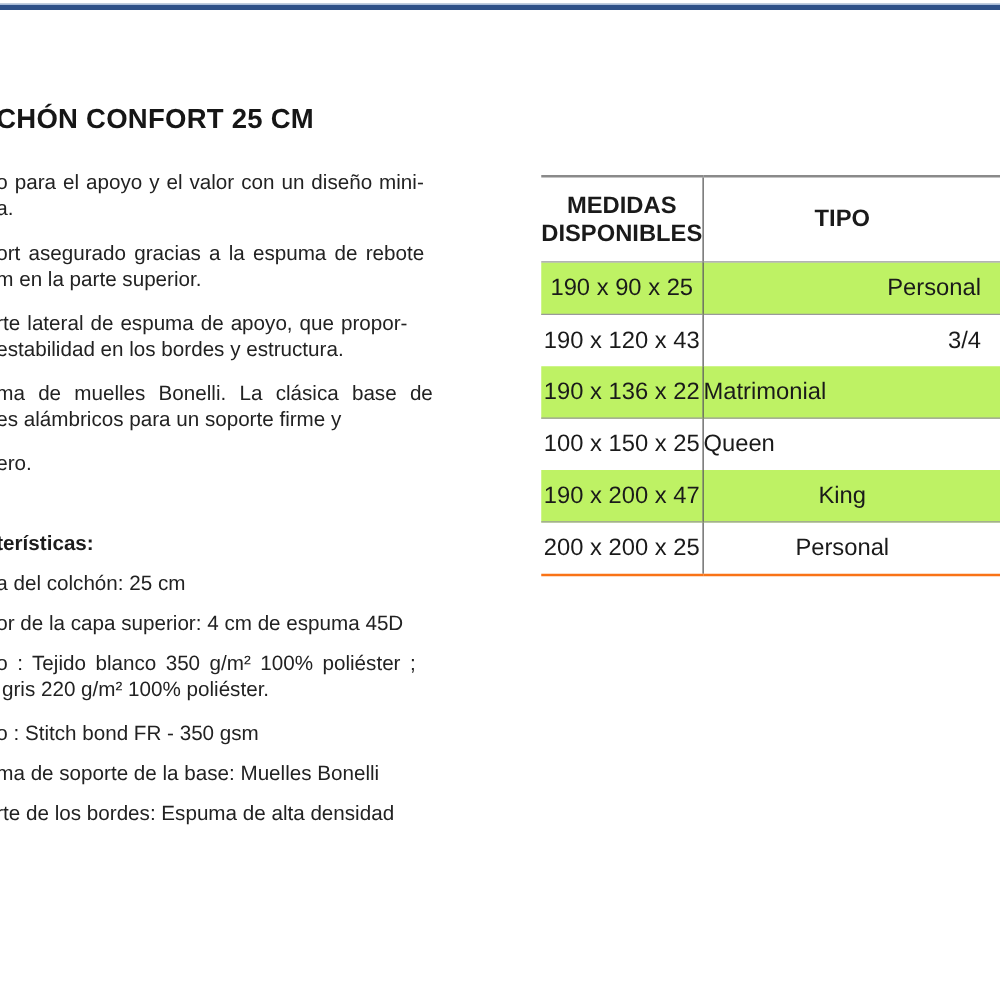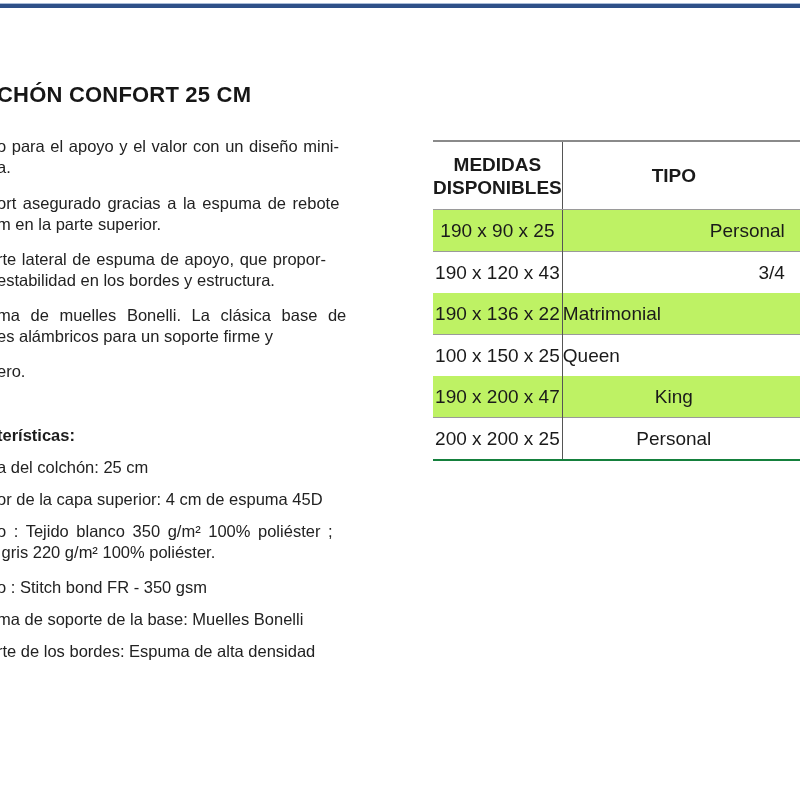--- a/index.html
+++ b/index.html
@@ -32,21 +32,21 @@
     font-size:19px; color:#1a1a1a;
   }
   .table th {
     font-weight:bold; font-size:19px; line-height:23px; text-align:center;
     height:67px; padding:0; border-top:2px solid #8a8a8a;
     border-bottom:1px solid #9a9a9a;
   }
   .table td { text-align:center; padding:0; height:41px; }
   .table .c1 { width:212px; border-right:1px solid #555; }
   .table tr.shade td { background:#bef264;margin-top:29px; }
-  .table tr.last td { border-bottom:2px solid #15803d; }
+  .table tr.last td { border-bottom:2px solid #f97316; }
   .table tr.row td { border-top:1px solid #9a9a9a; }
 </style>
 </head>
 <body>
 
 <div class="top-rule"></div>
 
 <h1 class="title">CHÓN CONFORT 25 CM</h1>
 
 <div class="left-col">

